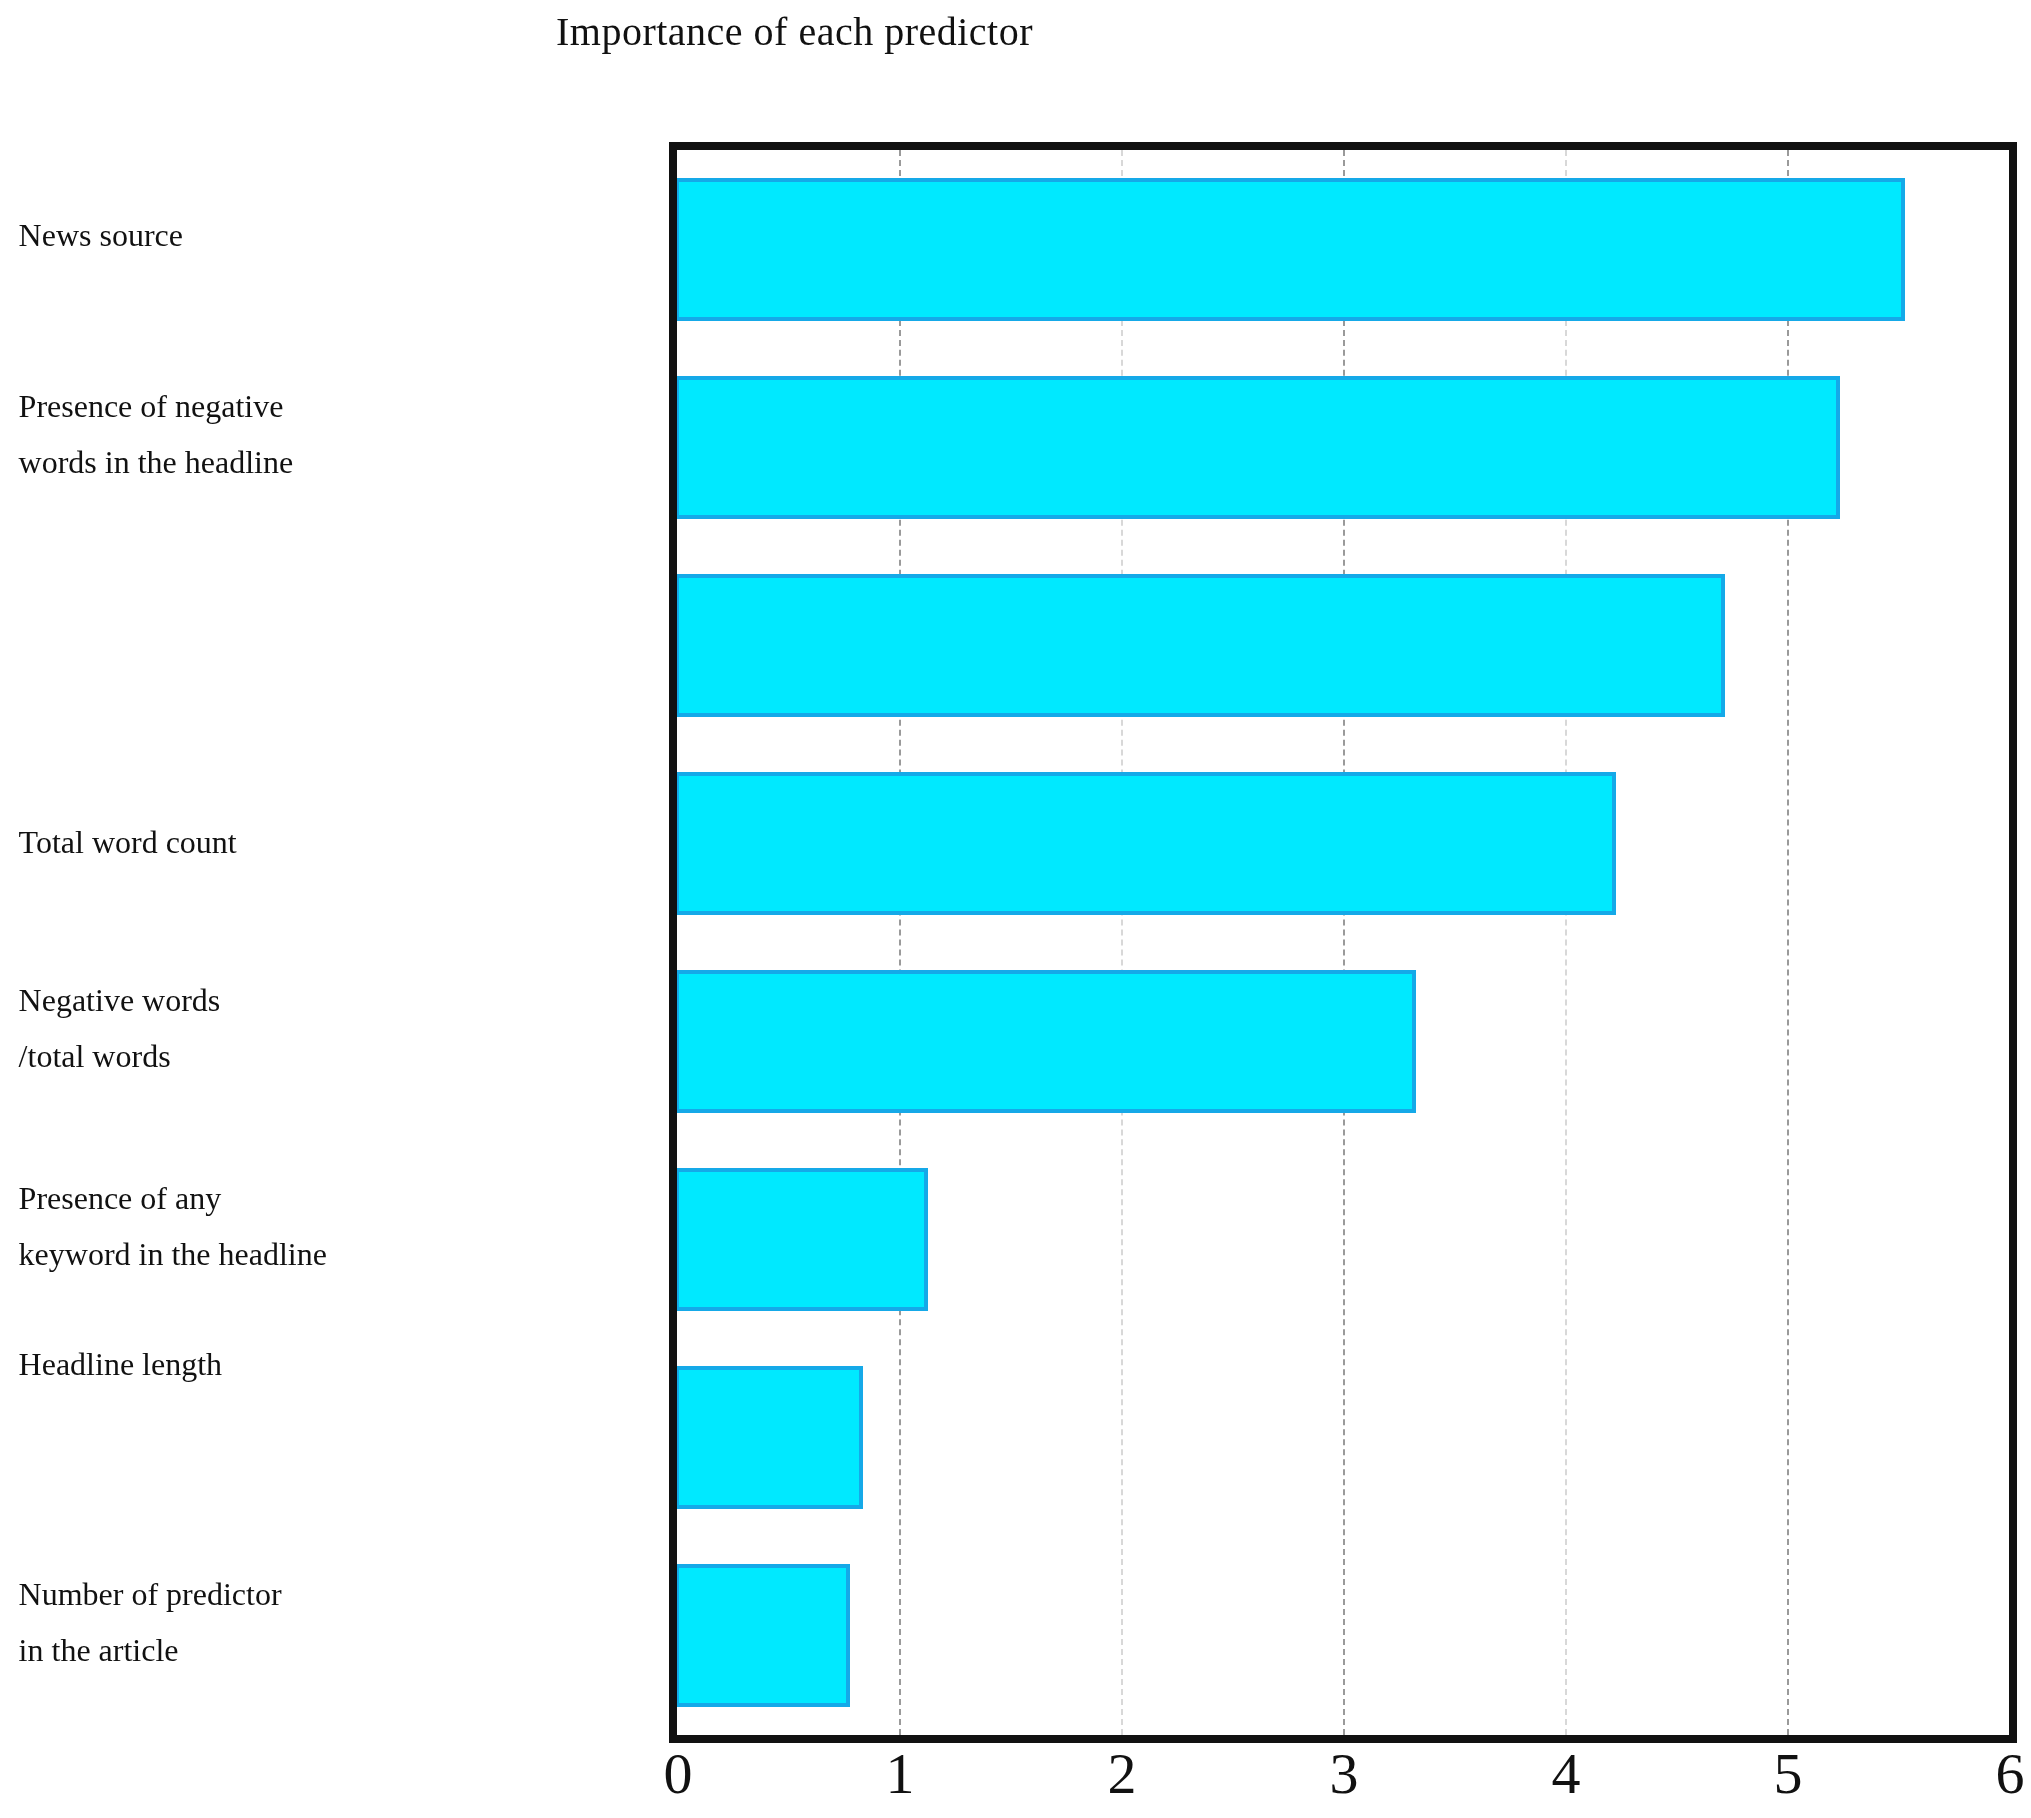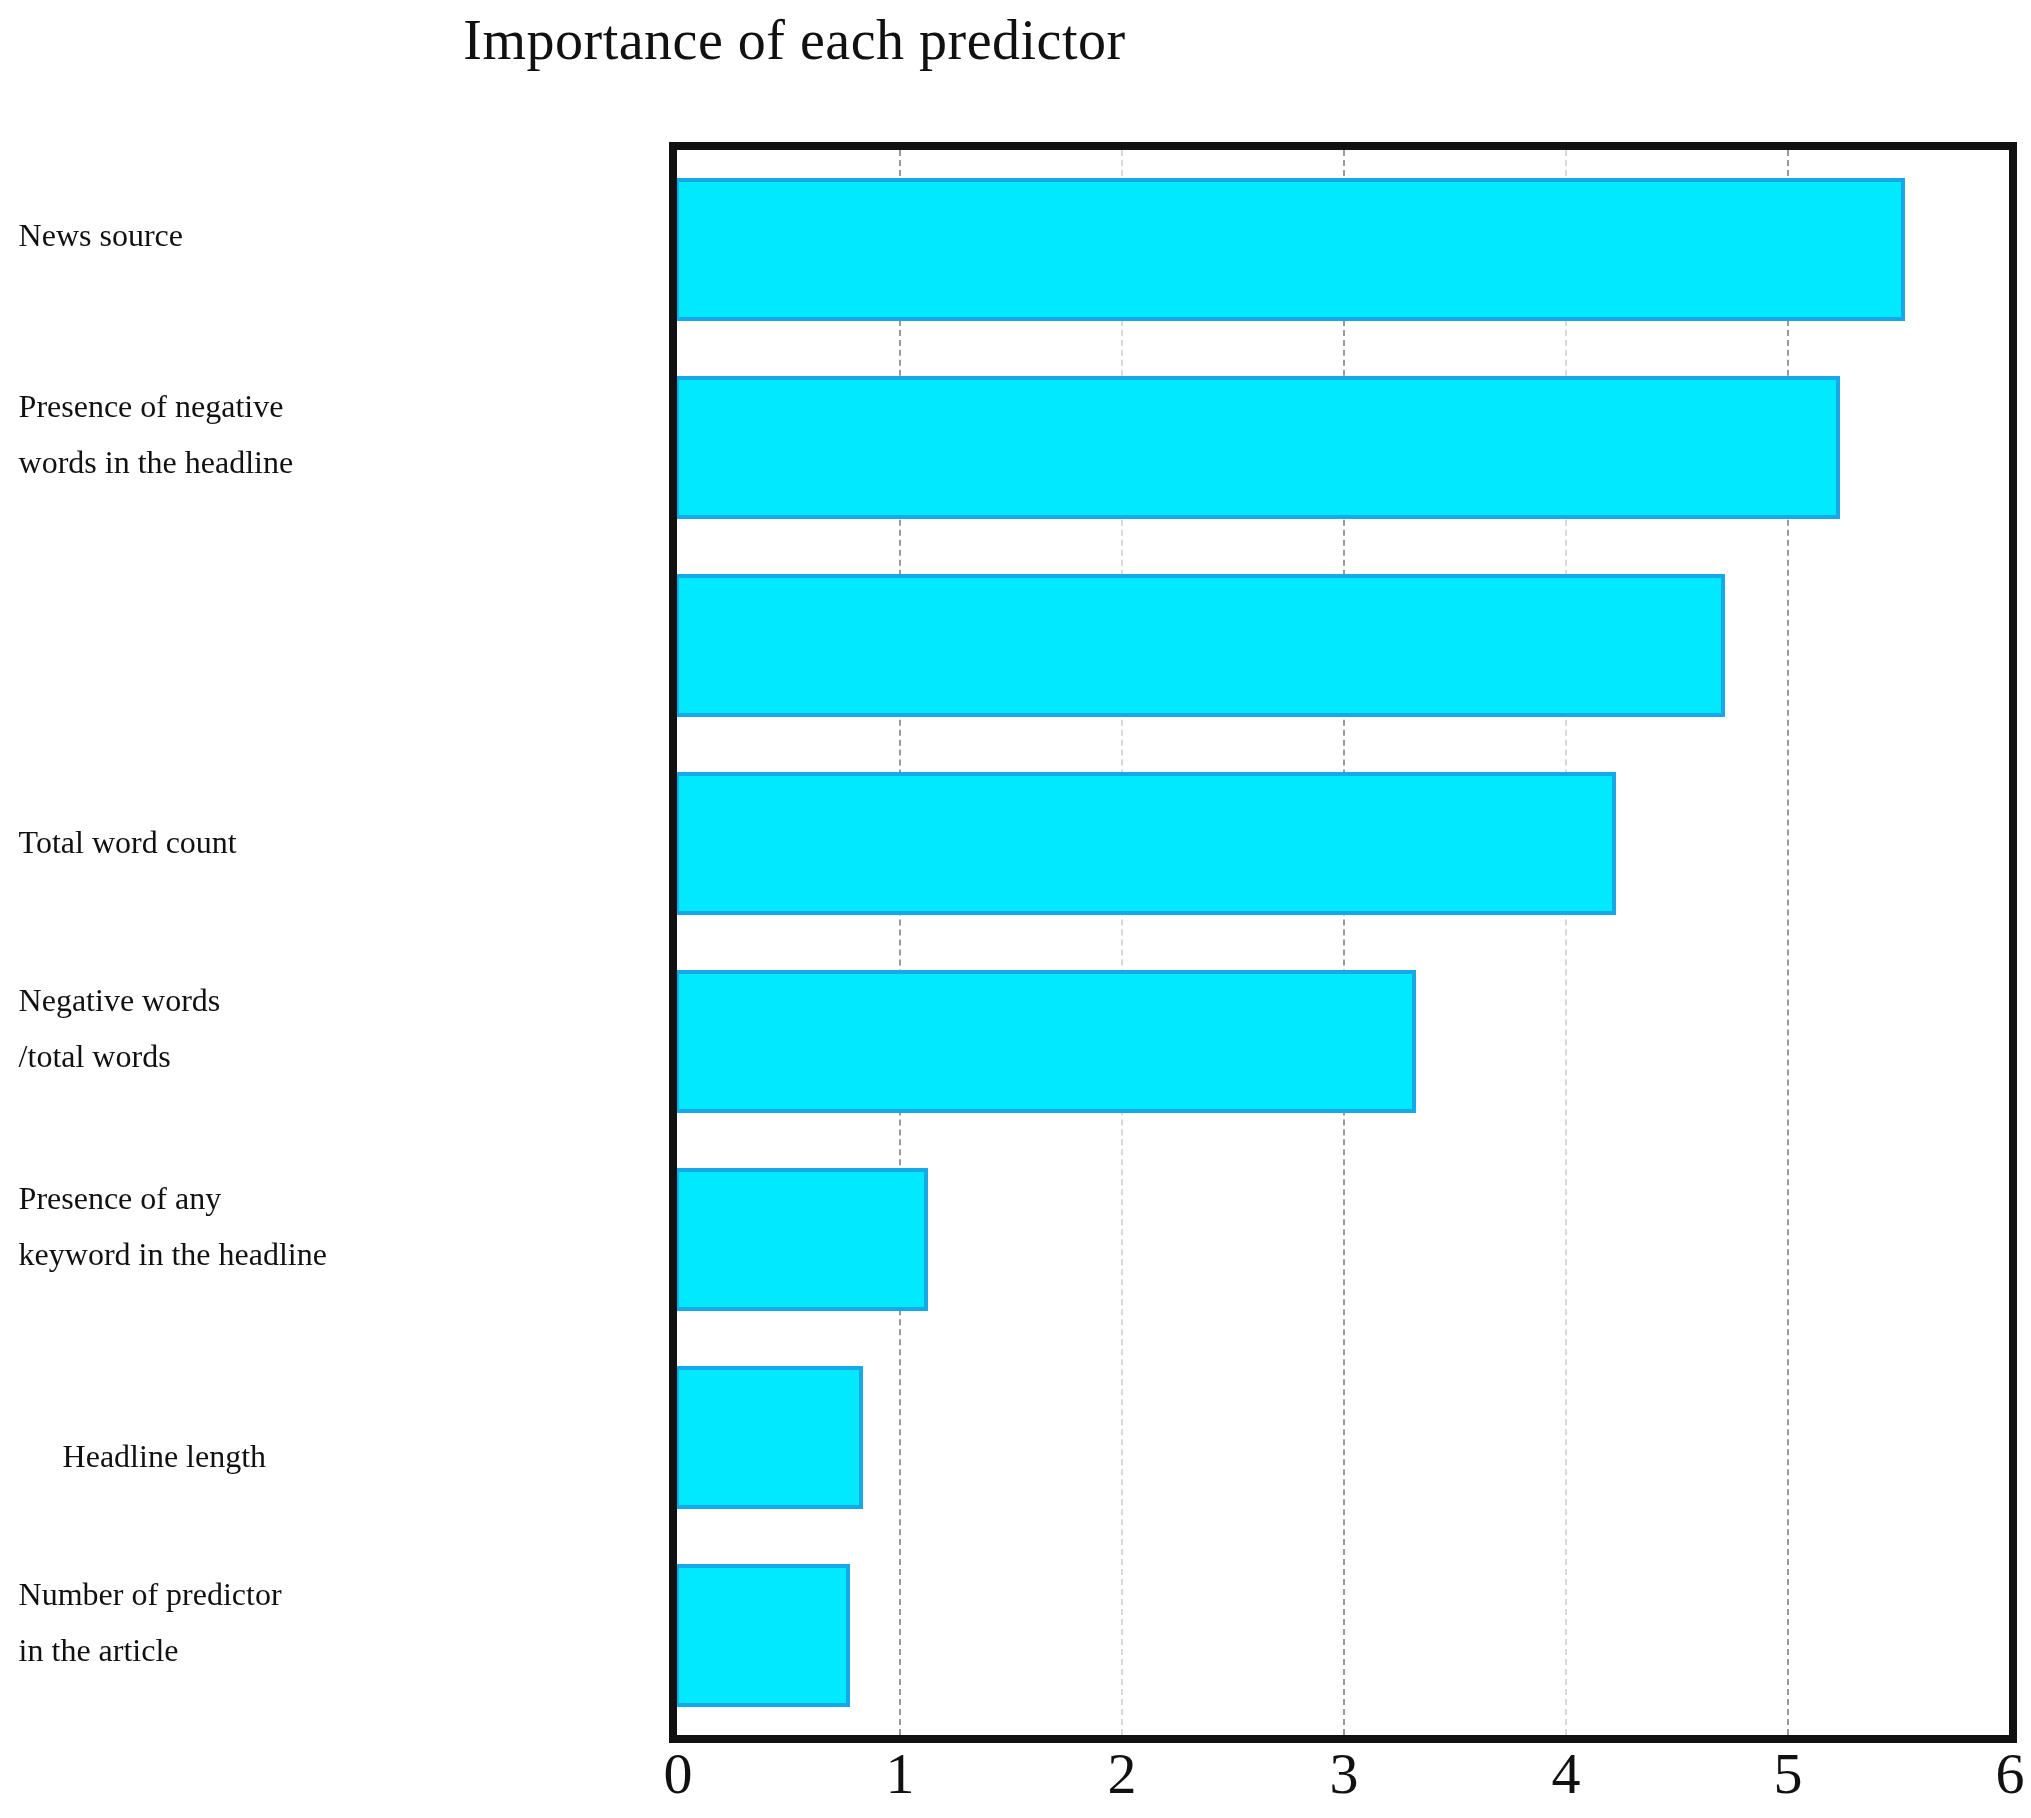--- a/index.html
+++ b/index.html
@@ -2,21 +2,21 @@
 <html style="font-size:15px"><head>
 <meta charset="utf-8">
 <style>
   html,body{margin:0;padding:0;background:#ffffff;}
   body{width:2031px;height:1819px;font-family:"Liberation Serif","DejaVu Serif",serif;color:#0a0a0a;overflow:hidden;}
   #figure{position:relative;width:2031px;height:1819px;}
 
   
   #chart-title{
     position:absolute;left:0;top:7.5px;width:1813px;
-    text-align:center;font-size:56px;letter-spacing:0.5px;
+    text-align:center;font-size:40px;letter-spacing:0.5px;
     color:#111;font-weight:400;
   }
   
   #chart-title span{display:inline-block;transform:translateX(-112px);}
 
   
   #plot-frame{
     position:absolute;left:669px;top:142px;
     width:1332px;height:1585px;
     border:8.4px solid #111;
@@ -63,21 +63,21 @@
 
   <div id="ylabels">
       <div class="ylabel" style="top: 65px;">News source</div>
       <div class="ylabel" style="top: 236px;">Presence of negative
 words in the headline</div>
       <div class="ylabel" style="top: 672px;">Total word count</div>
       <div class="ylabel" style="top: 830px;"> Negative words
 /total words</div>
       <div class="ylabel" style="top: 1028px;">Presence of any
 keyword in the headline</div>
-      <div class="ylabel" style="top: 1286px; margin-left: 44px;">Headline length</div>
+      <div class="ylabel" style="top: 1194px;">Headline length</div>
       <div class="ylabel" style="top: 1424px;">Number of predictor
 in the article</div>
     </div>
 
   <div id="plot-frame">
     <div id="plot-inner">
         <div class="gridline" style="left: 222px;"></div>
         <div class="gridline faint" style="left: 444px;"></div>
         <div class="gridline" style="left: 666px;"></div>
         <div class="gridline faint" style="left: 888px;"></div>

